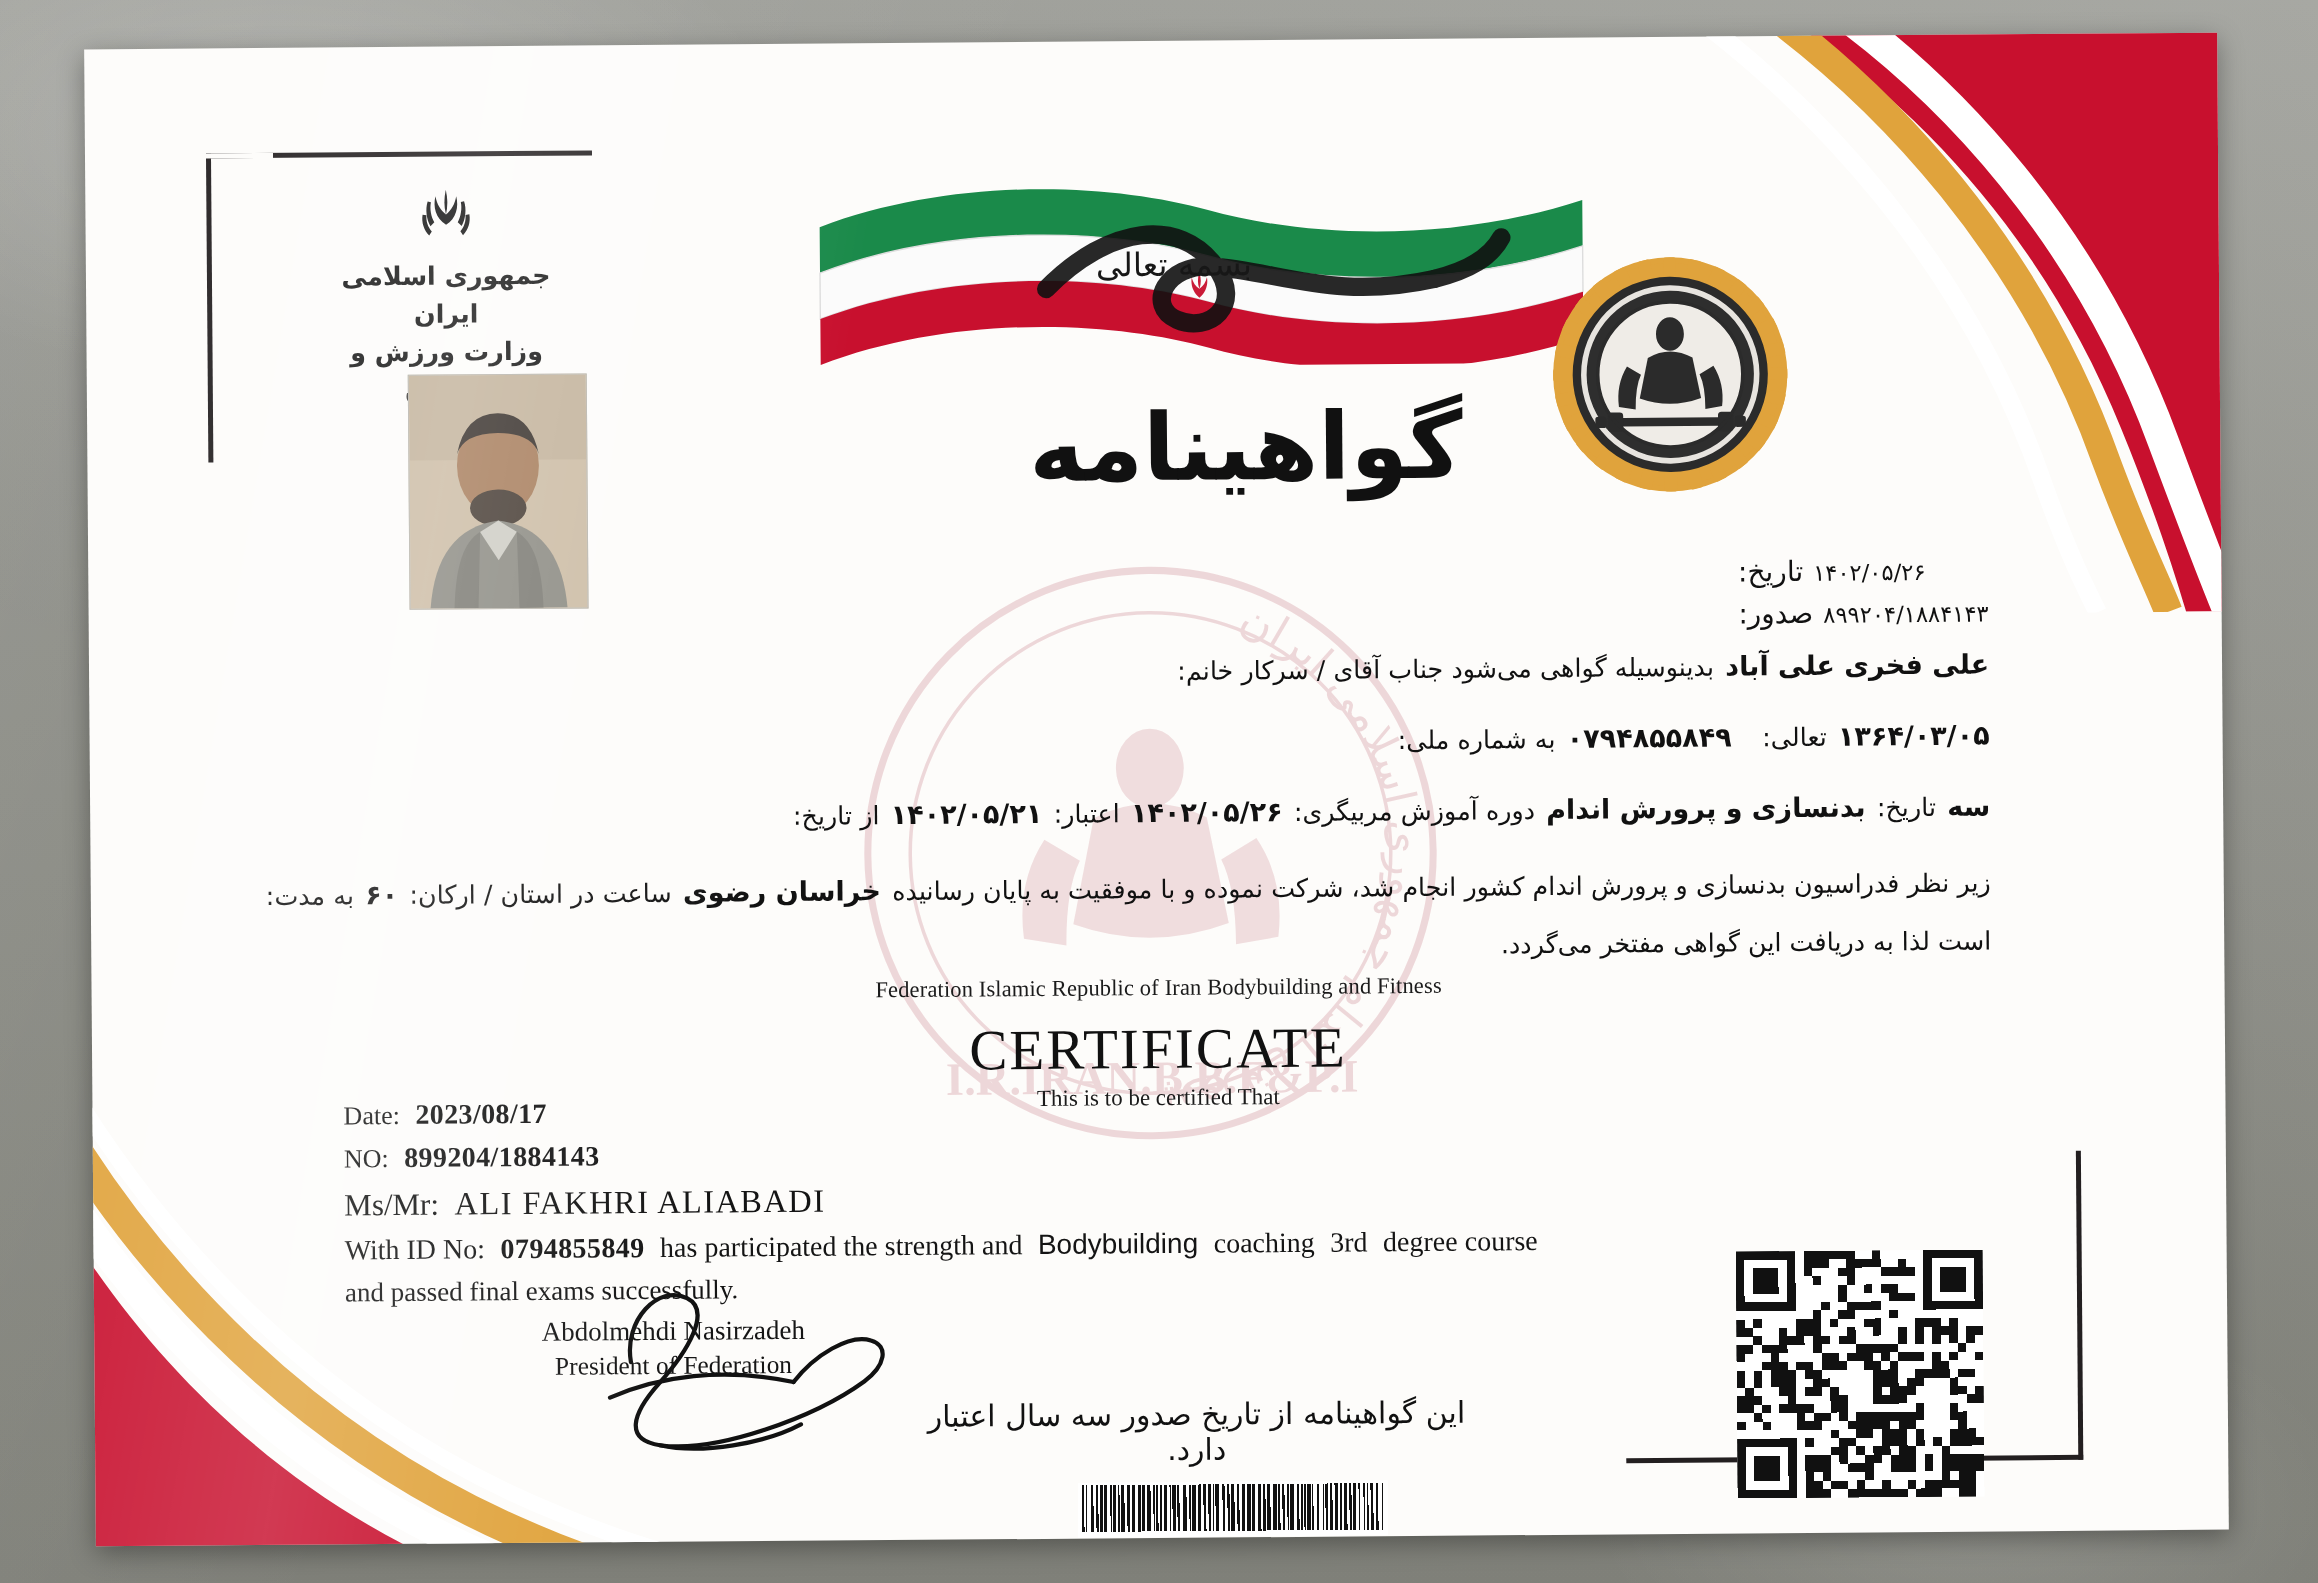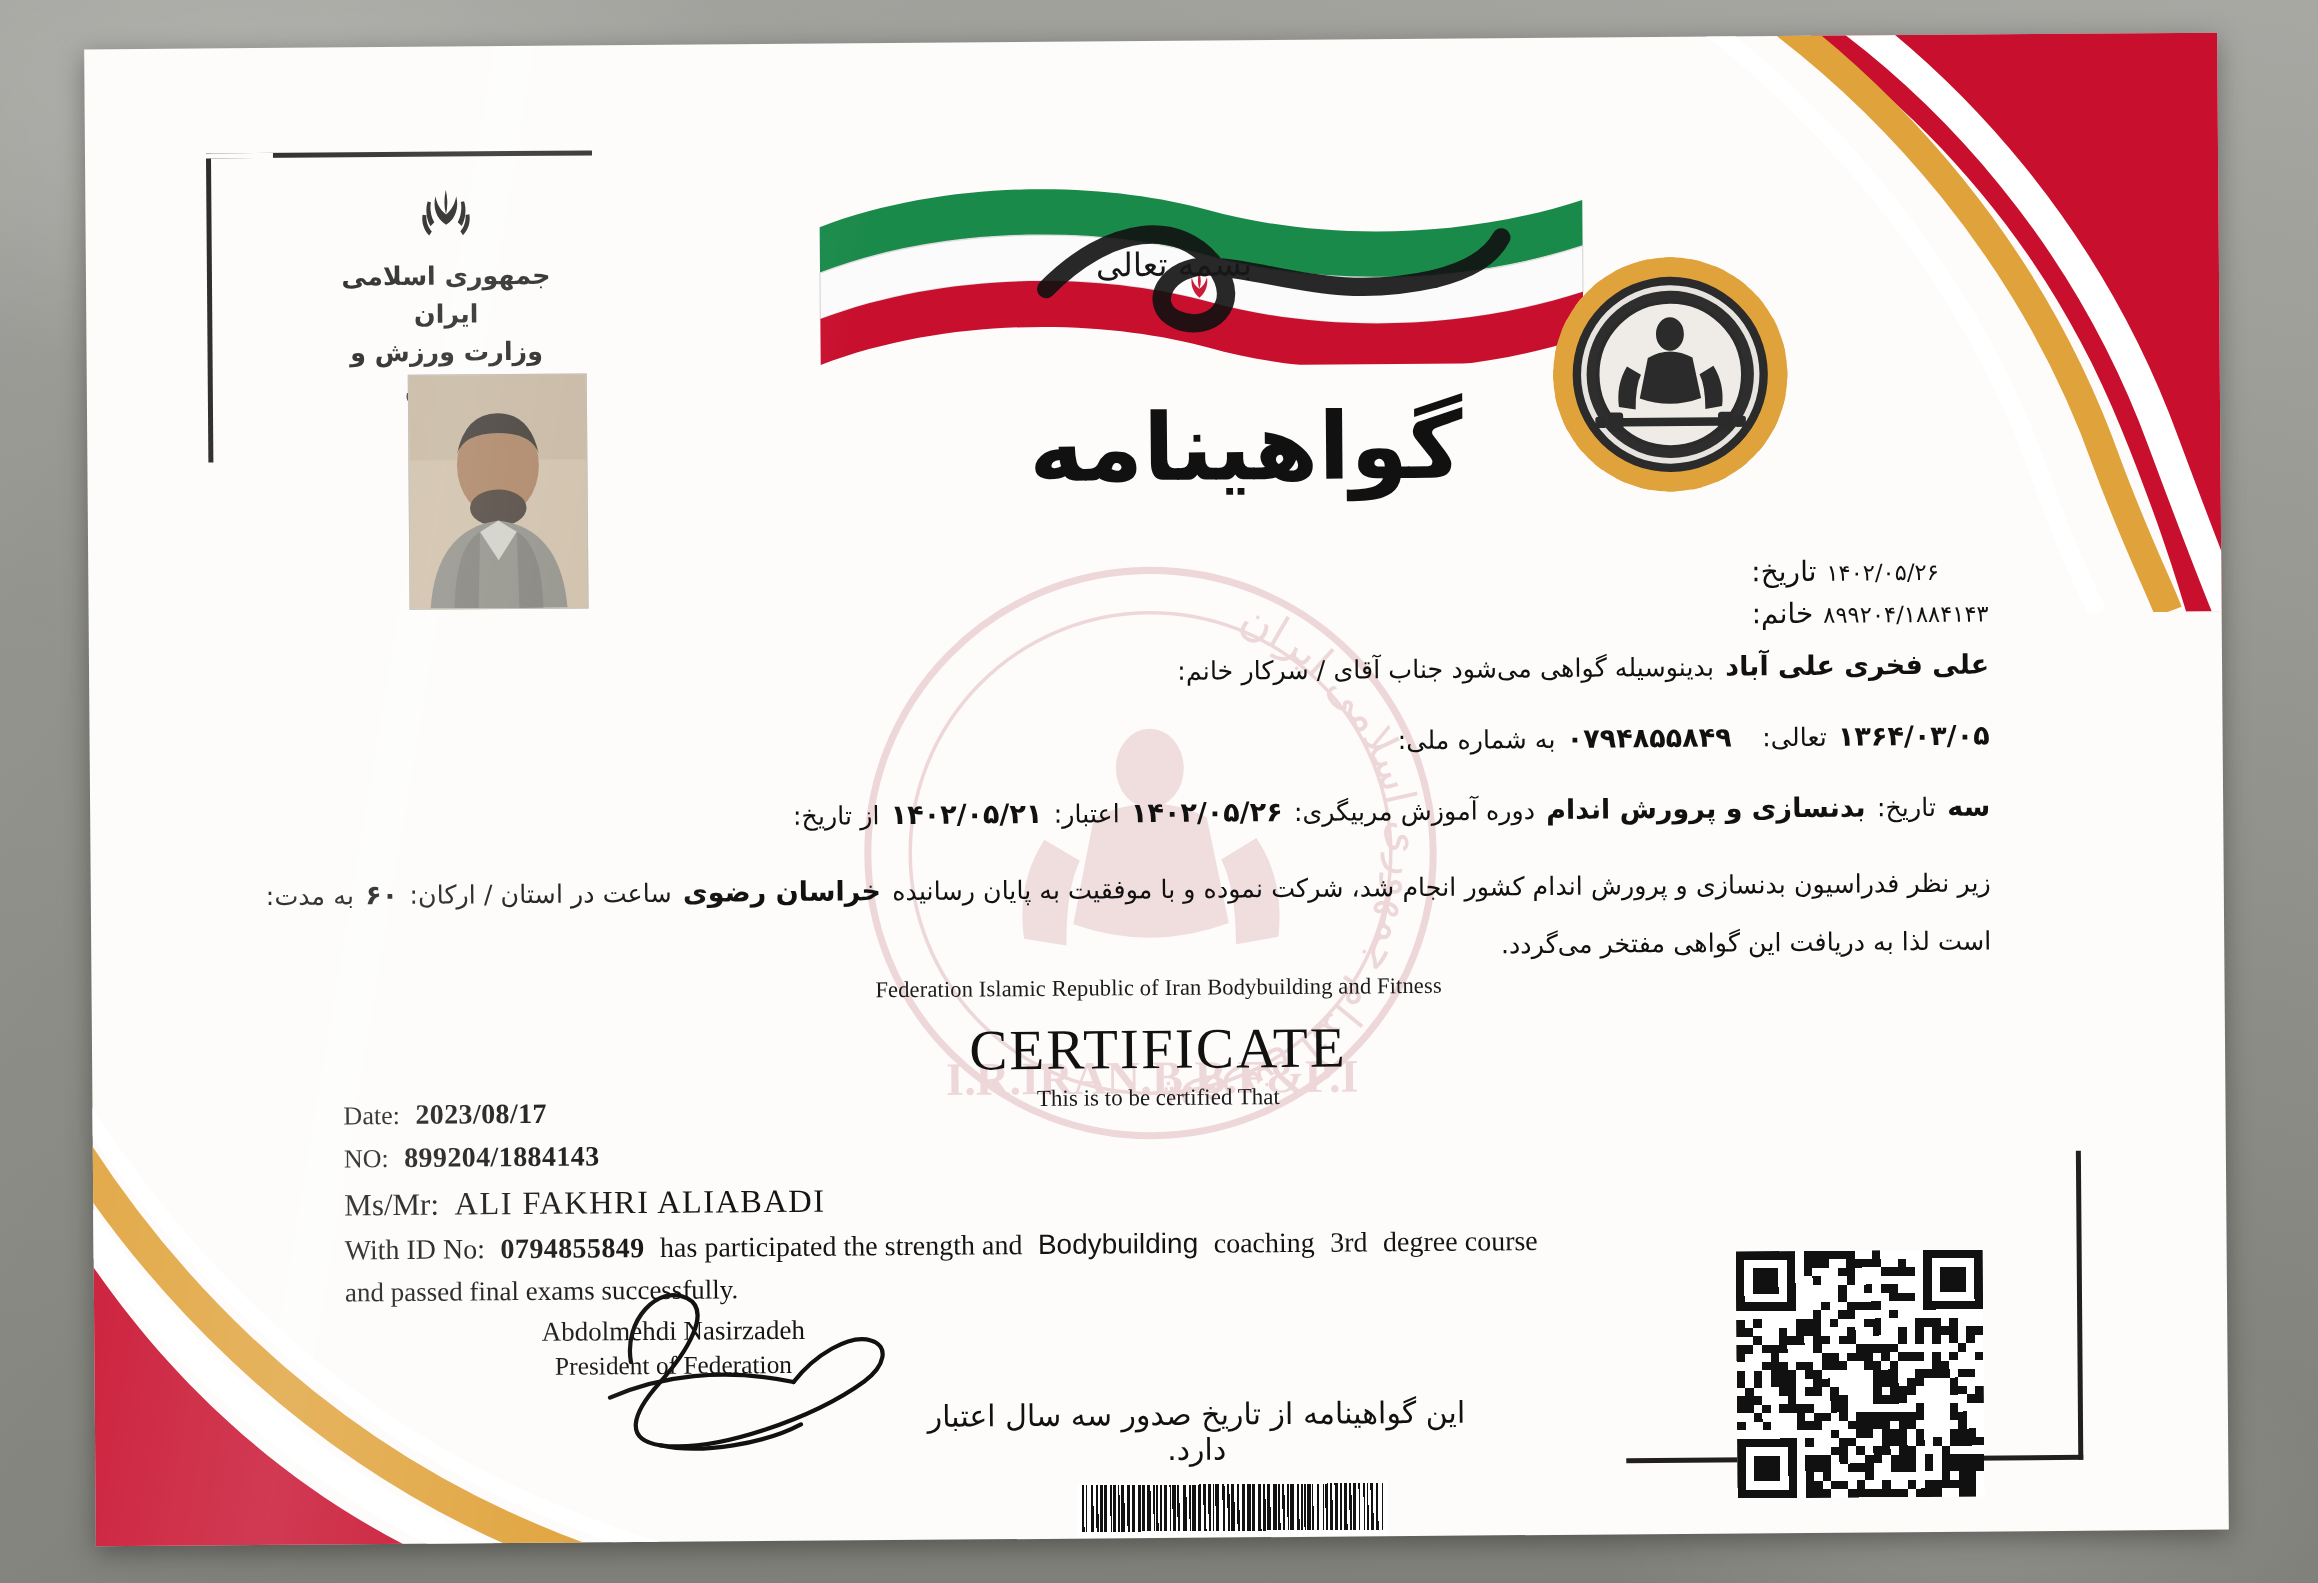--- a/index.html
+++ b/index.html
@@ -308,21 +308,21 @@
     </g>
   </svg>
 
   <div id="date-no-fa" class="fa">
     <div class="row">
       <span class="val">۱۴۰۲/۰۵/۲۶</span>
       <span class="lbl">تاریخ:</span>
     </div>
     <div class="row">
       <span class="val">۸۹۹۲۰۴/۱۸۸۴۱۴۳</span>
-      <span class="lbl">خانم:</span>
+      <span class="lbl">صدور:</span>
     </div>
   </div>
 
   <div class="fa fa-row" id="row-name">
     <span class="lbl">بدینوسیله گواهی می‌شود جناب آقای / سرکار خانم:</span>
     <span class="val">علی فخری علی آباد</span>
   </div>
 
   <div class="fa fa-row" id="row-id">
     <span class="lbl">به شماره ملی:</span>

